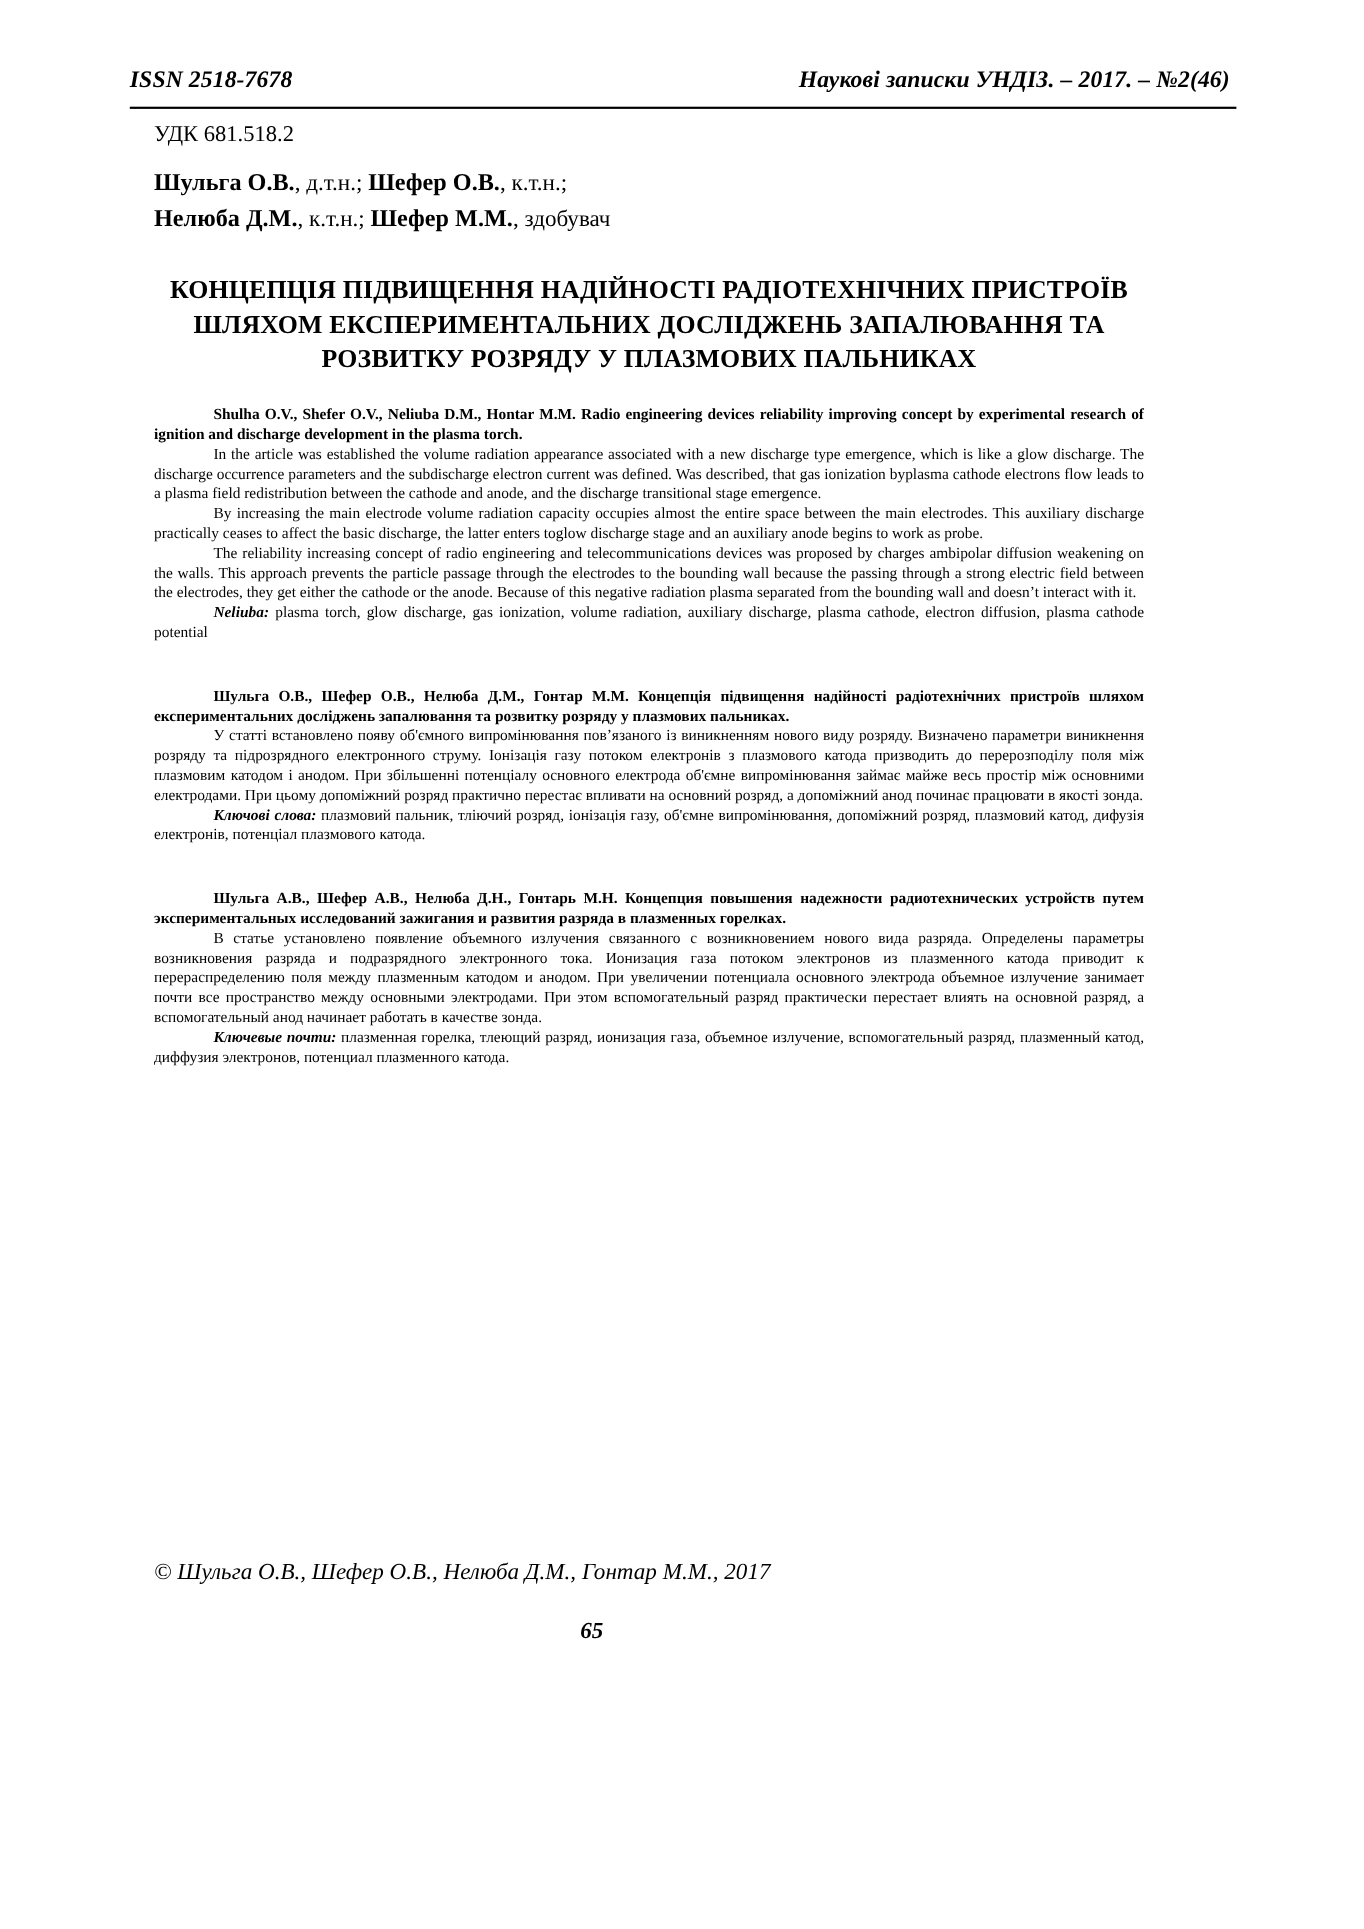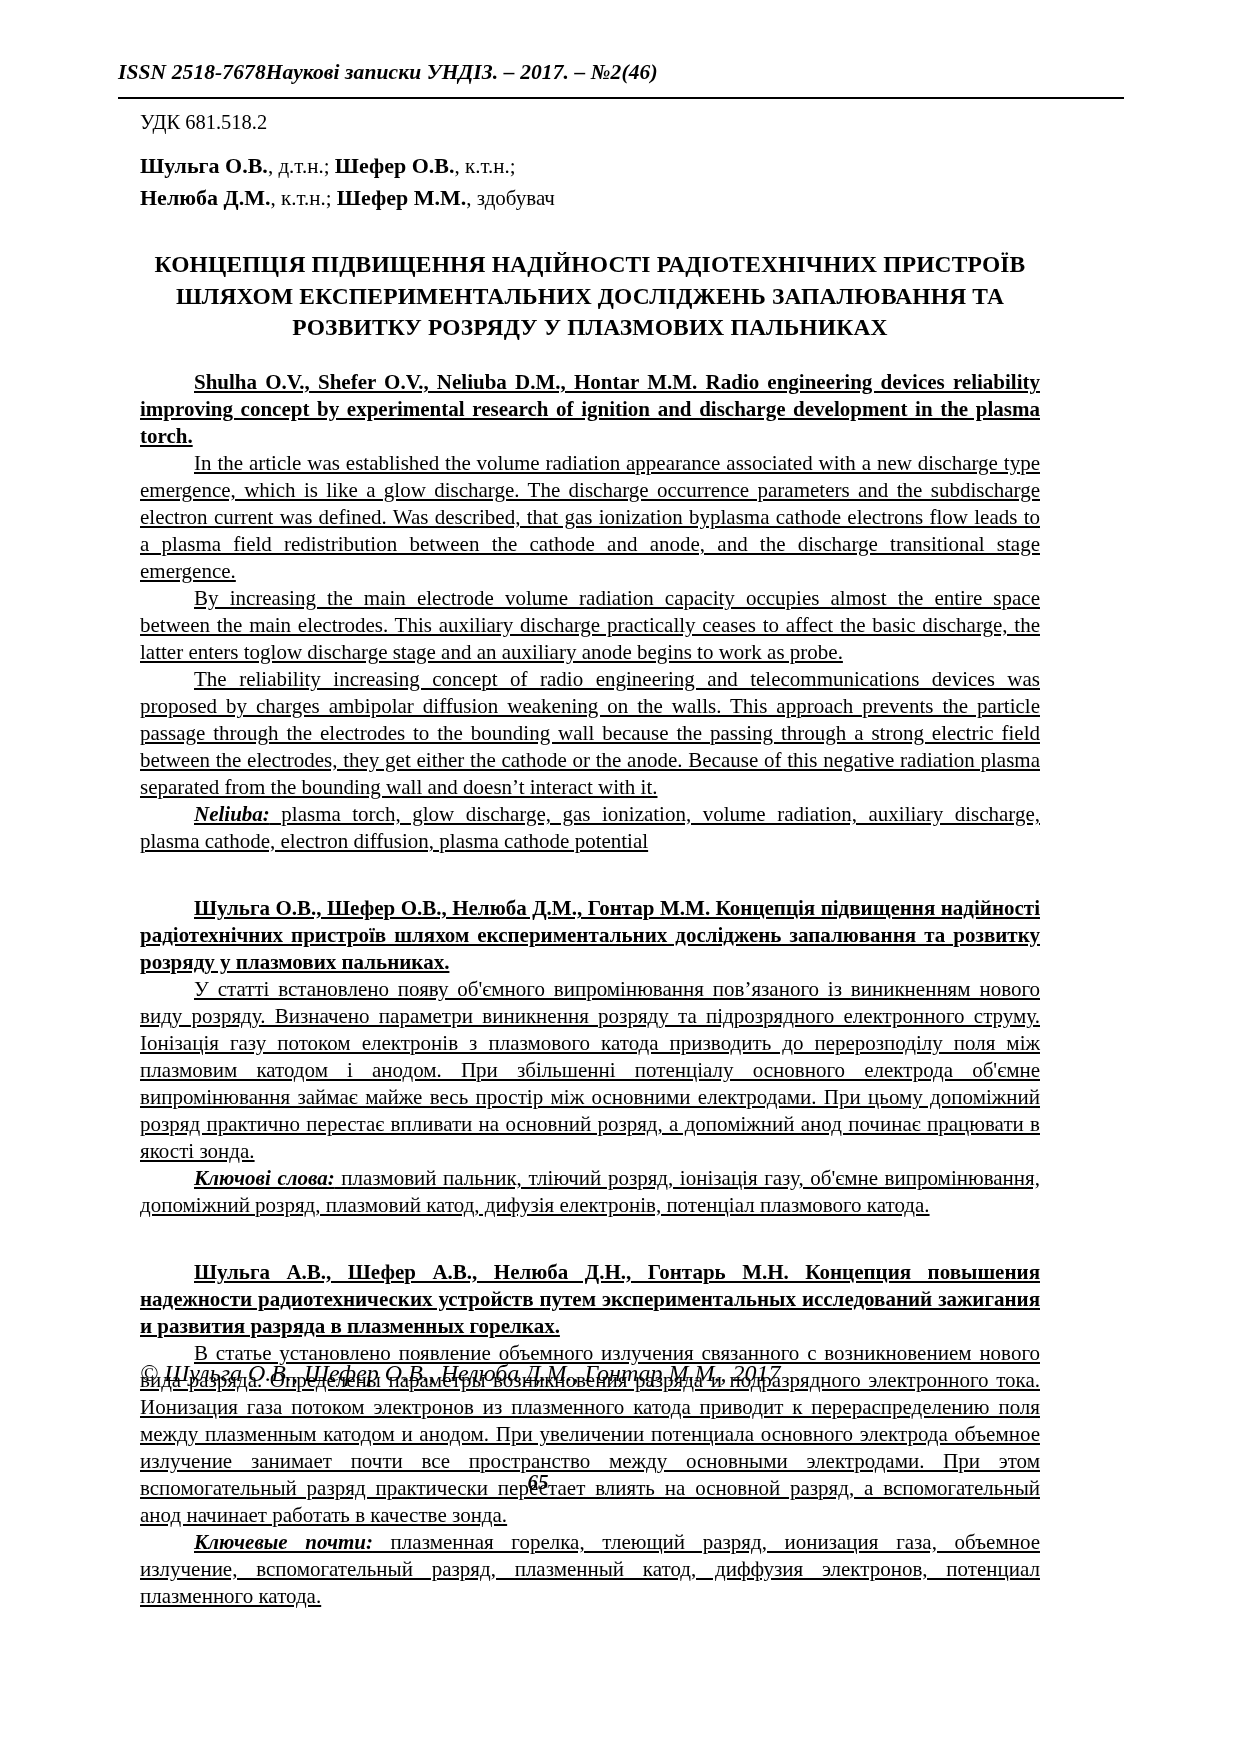--- a/index.html
+++ b/index.html
@@ -23,21 +23,21 @@
   }
 
   
   .running-head {
     position: absolute;
     left: 118px;
     top: 60px;
     width: 1006px;
     display: flex;
     align-items: baseline;
-    justify-content: flex-start;
+    justify-content: space-between;
     font-style: italic;
     font-weight: bold;
     font-size: 21.5px;
     letter-spacing: 0.1px;
   }
   .running-head .issn { white-space: nowrap; }
   .running-head .journal { white-space: nowrap; padding-right: 6px; }
 
   .head-rule {
     position: absolute;
@@ -76,38 +76,37 @@
     font-size: 23.5px;
     line-height: 1.33;
     margin: 36px 0 0 0;
     letter-spacing: 0.15px;
   }
 
   .abs-block { margin-top: 26px; }
 
   p.para {
     margin: 0;
-    font-size: 21px;
+    font-size: 14px;
     line-height: 1.285;
     text-align: justify;
     text-indent: 54px;
     hyphens: none;
-    text-decoration: underline;
   }
   p.para.lead { font-weight: bold; }
   .kw-label { font-weight: bold; font-style: italic; }
   .gap-lg { height: 40px; }
 
   
   .copyright {
     position: absolute;
     left: 140px;
-    top: 1360px;
+    top: 1416px;
     font-style: italic;
-    font-size: 24px;
+    font-size: 21px;
   }
   .folio {
     position: absolute;
     left: 0;
     top: 1470px;
     width: 1076px;
     text-align: center;
     font-weight: bold;
     font-style: italic;
     font-size: 21px;

